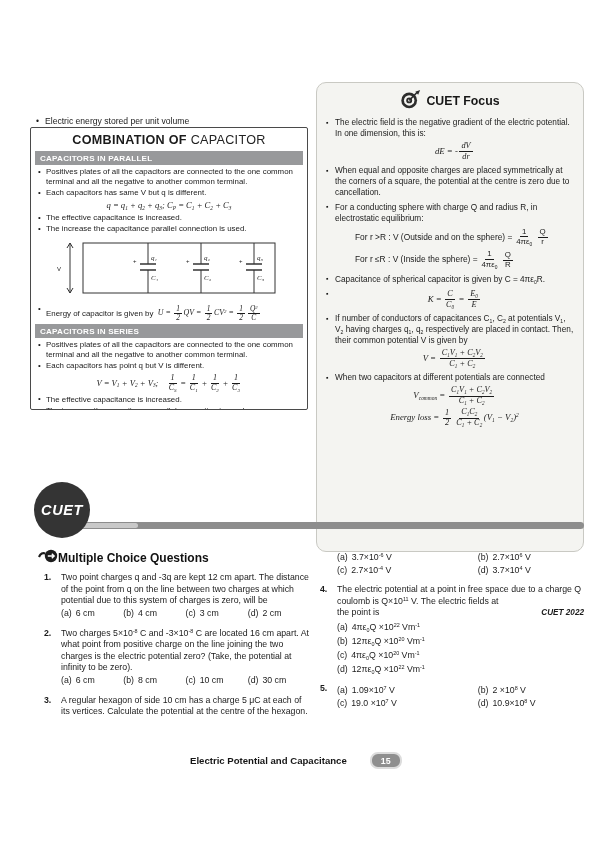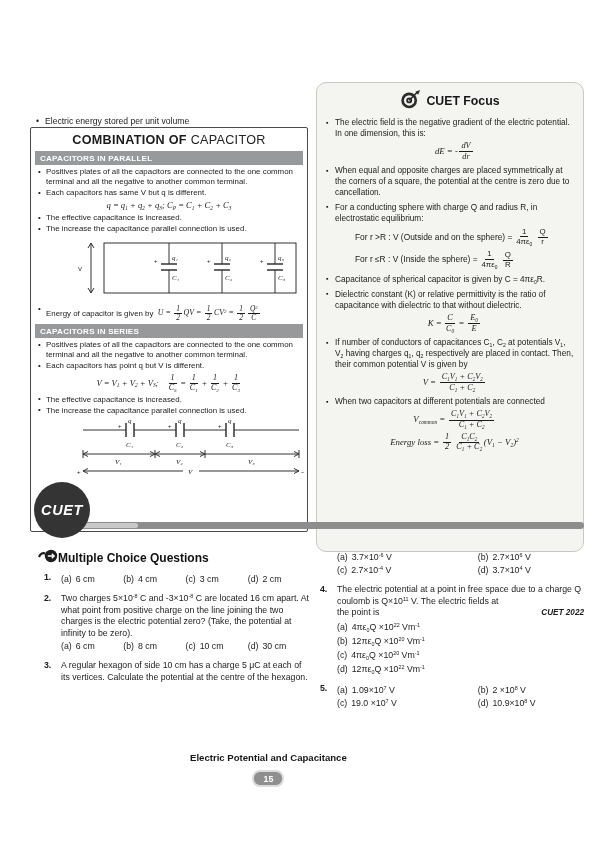--- a/index.html
+++ b/index.html
@@ -16,33 +16,33 @@
   .math sup{font-size:0.62em;vertical-align:0.5em;line-height:1;}
   .serif{font-family:"Liberation Serif",serif;font-style:italic;}
 
   
   .intro{left:36px;top:76px;width:276px;font-size:8.6px;line-height:1.3;margin-top:40px;}
   .intro .btxt{position:relative;padding-left:9px;}
   .intro .btxt::before{content:"•";position:absolute;left:0;top:0;}
   .intro .fline{text-align:center;width:230px;margin-top:2px;font-size:9.2px;}
 
   
-  .combo{left:30px;top:127px;width:278px;height:405px;border:1.6px solid var(--box_border,#4a4a4a);
+  .combo{left:30px;top:127px;width:278px;height:283px;border:1.6px solid var(--box_border,#4a4a4a);
          border-radius:2px;box-sizing:border-box;padding:3px 4px;overflow:hidden;background:#fff;}
   .combo-title{text-align:center;font-size:12.6px;margin:2px 0 4px;letter-spacing:.3px;}
   .combo-title .t-strong{font-weight:800;}
   .combo-title .t-light{font-weight:400;color:#222;}
   .banner{background:var(--banner,#98999b);color:#fff;font-weight:700;font-size:8.1px;
           padding:2.5px 5px;letter-spacing:.2px;margin:1px 0 2px;}
   ul.bul{list-style:none;margin:2px 0;padding:0 1px 0 3px;font-size:7.9px;line-height:1.28;}
   ul.bul li{position:relative;padding-left:8px;margin-bottom:1px;}
   ul.bul li::before{content:"•";position:absolute;left:0;top:-0.5px;}
   .fline{font-size:8.6px;margin:1px 0 2px;}
   .combo .fline{text-align:center;}
-  .circ-wrap{text-align:right;margin:1px 0;}
+  .circ-wrap{text-align:center;margin:1px 0;}
   svg.circ{overflow:visible;}
   svg.circ line, svg.circ path, svg.circ rect{stroke:#333;stroke-width:1;fill:none;}
   svg.circ .plate{stroke-width:1.5;}
   svg.circ text{fill:#1b1b1b;font-size:7px;font-family:"Liberation Serif",serif;font-style:italic;stroke:none;}
   svg.circ text.sign{font-size:6px;font-family:"Liberation Sans",sans-serif;font-style:normal;}
 
   
   .focus{left:316px;top:82px;width:268px;height:470px;background:var(--focus_bg,#f4f4f1);
          border:1px solid var(--focus_border,#c9c9c3);border-radius:10px;box-sizing:border-box;
          padding:6px 9px 4px;overflow:hidden;}
@@ -76,21 +76,21 @@
   .qbody{flex:1;}
   .opts4{display:flex;margin-top:1.5px;}
   .opts4 .opt{width:25%;}
   .opts2x2{display:grid;grid-template-columns:57% 43%;row-gap:1.5px;margin-top:1.5px;}
   .optstack .opt{margin-top:2.5px;}
   .opt{display:flex;gap:4px;white-space:nowrap;}
   .q2line{display:flex;justify-content:space-between;align-items:baseline;}
   .qtag{font-style:italic;font-weight:800;font-size:8.2px;}
 
   
-  .footer{left:190px;top:752px;display:flex;align-items:center;gap:7px;flex-direction:column;}
+  .footer{left:190px;top:752px;display:flex;align-items:center;gap:23px;}
   .footer .chap{font-weight:800;font-size:9.6px;color:#161616;}
   .badge{background:var(--badge,#8f8f8f);color:#fff;font-weight:800;font-size:8.8px;
          padding:1.5px 9px;border-radius:8px;border:2.5px solid var(--badge_ring,#dcdcdc);}
 </style>
 </head>
 <body>
 
 <div id="page">
 
   <div class="abs intro">
@@ -283,21 +283,20 @@
             <span class="den">4πε<sub>0</sub></span>
           </span> <span class="frac">
             <span class="num">Q</span>
             <span class="den">R</span>
           </span></div>
     </div>
     <div class="fitem">
       <span class="math">Capacitance of spherical capacitor is given by C = 4πε<sub>0</sub>R.</span>
     </div>
     <div class="fitem">
-      <span class="math">Dielectric constant (K) or relative permittivity is the ratio of capacitance with dielectric to that without dielectric.</span>
       <div class="fline math serif">K = <span class="frac">
             <span class="num">C</span>
             <span class="den">C<sub>0</sub></span>
           </span> = <span class="frac">
             <span class="num">E<sub>0</sub></span>
             <span class="den">E</span>
           </span></div>
     </div>
     <div class="fitem">
       <span class="math">If number of conductors of capacitances C<sub>1</sub>, C<sub>2</sub> at potentials V<sub>1</sub>, V<sub>2</sub> having charges q<sub>1</sub>, q<sub>2</sub> respectively are placed in contact. Then, their common potential V is given by</span>
@@ -336,20 +335,21 @@
         <path d="M9.8,7 L16,7 M13.8,4.8 L16.2,7 L13.8,9.2" stroke="#fff" stroke-width="1.3" fill="none"></path>
       </svg>
     </span>
     <span>Multiple Choice Questions</span>
   </div>
 
   <div class="abs col-left">
     <div class="q">
       <span class="qnum">1.</span>
       <div class="qbody">
+        <span class="math">Two point charges q and -3q are kept 12 cm apart. The distance of the point from q on the line between two charges at which potential due to this system of charges is zero, will be</span>
         <div class="opts4">
           <span class="opt">
               <span>(a)</span>
               <span class="math">6 cm</span>
             </span>
           <span class="opt">
               <span>(b)</span>
               <span class="math">4 cm</span>
             </span>
           <span class="opt">

